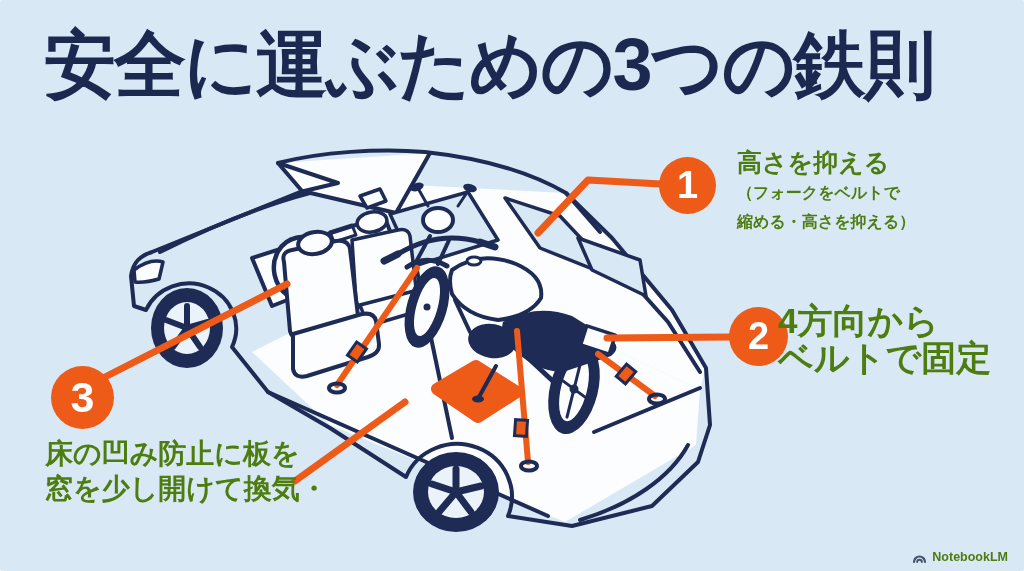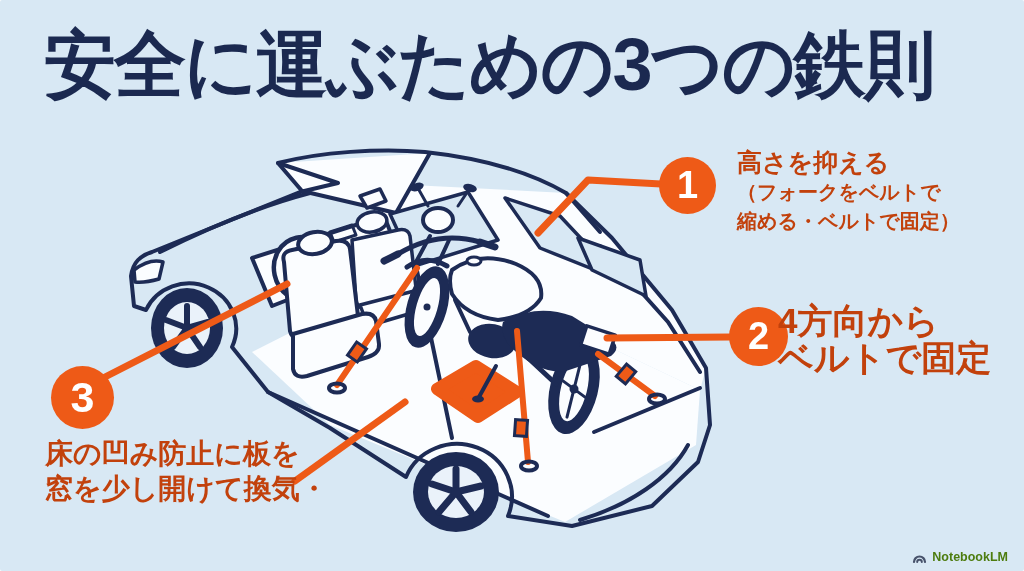--- a/index.html
+++ b/index.html
@@ -16,23 +16,23 @@
   }
   svg.illu { position:absolute; left:0; top:0; }
   .badge {
     position:absolute; background:#EE5A17; border-radius:50%;
     color:#FFFFFF; font-weight:800; display:flex;
     align-items:center; justify-content:center;
   }
   .badge-1 { left:659px; top:157px; width:57px; height:57px; font-size:38px; }
   .badge-2 { left:729px; top:307px; width:59px; height:59px; font-size:38px; }
   .badge-3 { left:51px;  top:366px; width:63px; height:63px; font-size:43px; }
-  .callout { position:absolute; color:#c2410c; font-weight:800; }
+  .callout { position:absolute; color:#4d7c0f; font-weight:800; }
   .callout-1 { left:737px; top:146px; font-size:25px; line-height:32px; }
-  .callout-1 .sub { font-size:20px; line-height:29px; }
+  .callout-1 .sub { font-size:16px; line-height:29px; }
   .callout-2 { left:778px; top:302px; font-size:35px; line-height:37px; }
   .callout-3 { left:45px;  top:436px; font-size:28px; line-height:35px; }
   .watermark {
     position:absolute; right:16px; bottom:7px;
     display:flex; align-items:center; gap:5px;
     color:#4d7c0f; font-size:12.5px; font-weight:700;
   }
 </style>
 </head>
 <body>
@@ -178,21 +178,21 @@
   <div class="badge badge-2">
     <span>2</span>
   </div>
   <div class="badge badge-3">
     <span>3</span>
   </div>
 
   <div class="callout callout-1">
     <div>高さを抑える</div>
     <div class="sub">（フォークをベルトで</div>
-    <div class="sub">縮める・ベルトで固定）</div>
+    <div class="sub">縮める・高さを抑える）</div>
   </div>
   <div class="callout callout-2">
     <div>4方向から</div>
     <div>ベルトで固定</div>
   </div>
   <div class="callout callout-3">
     <div>床の凹み防止に板を</div>
     <div>窓を少し開けて換気・</div>
   </div>
 

